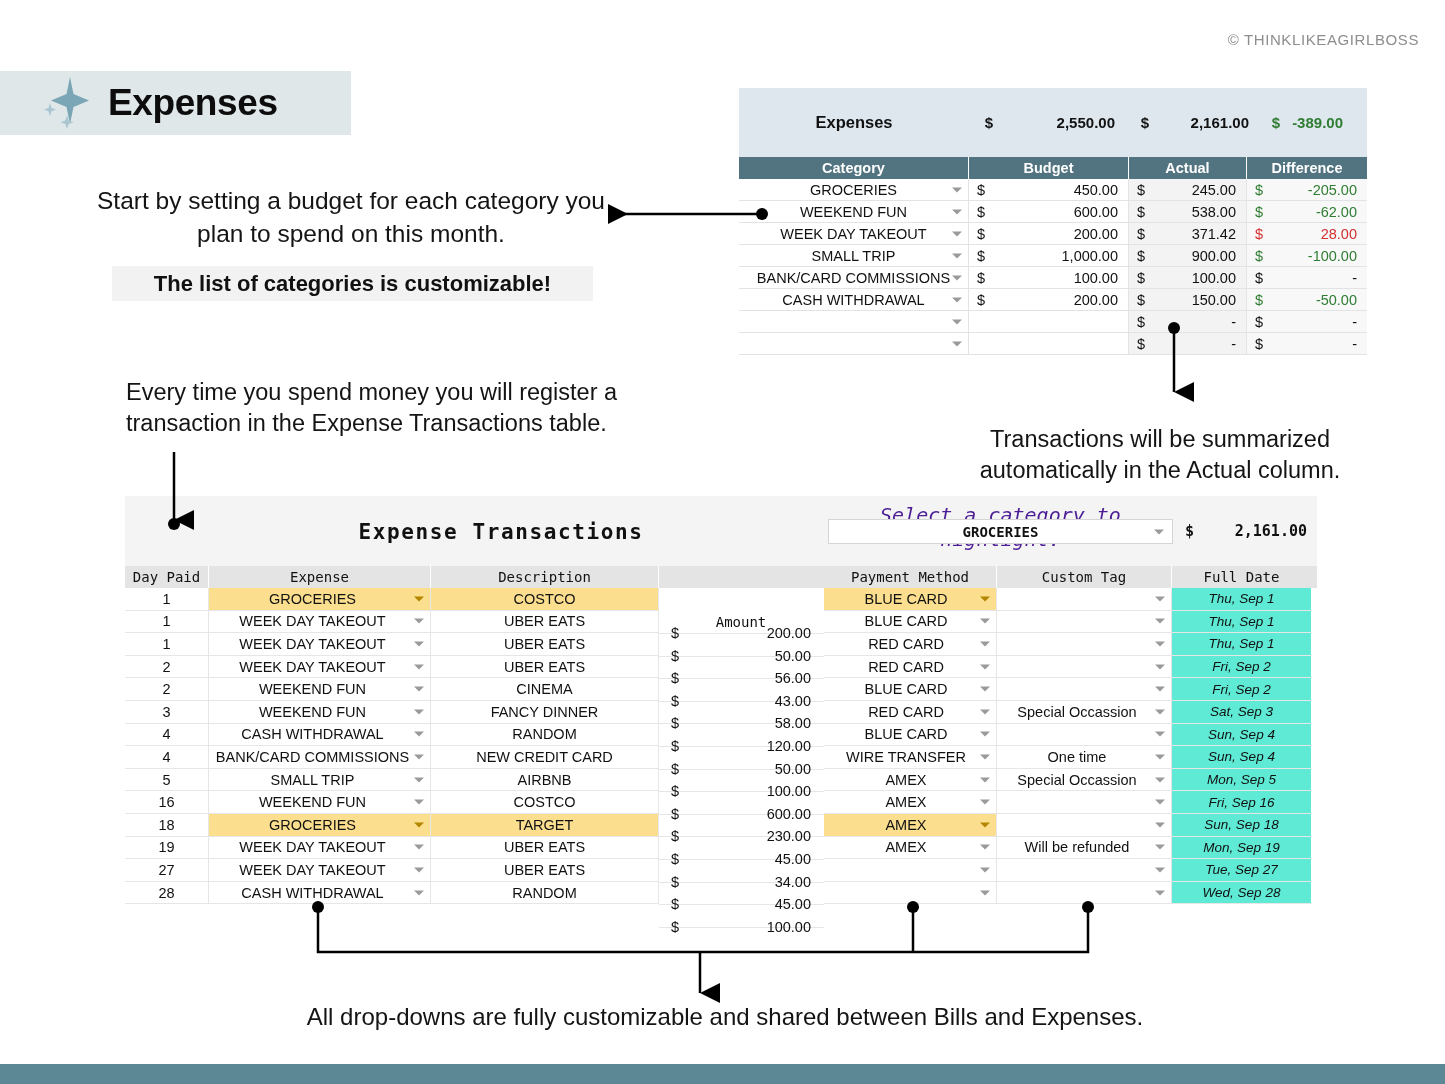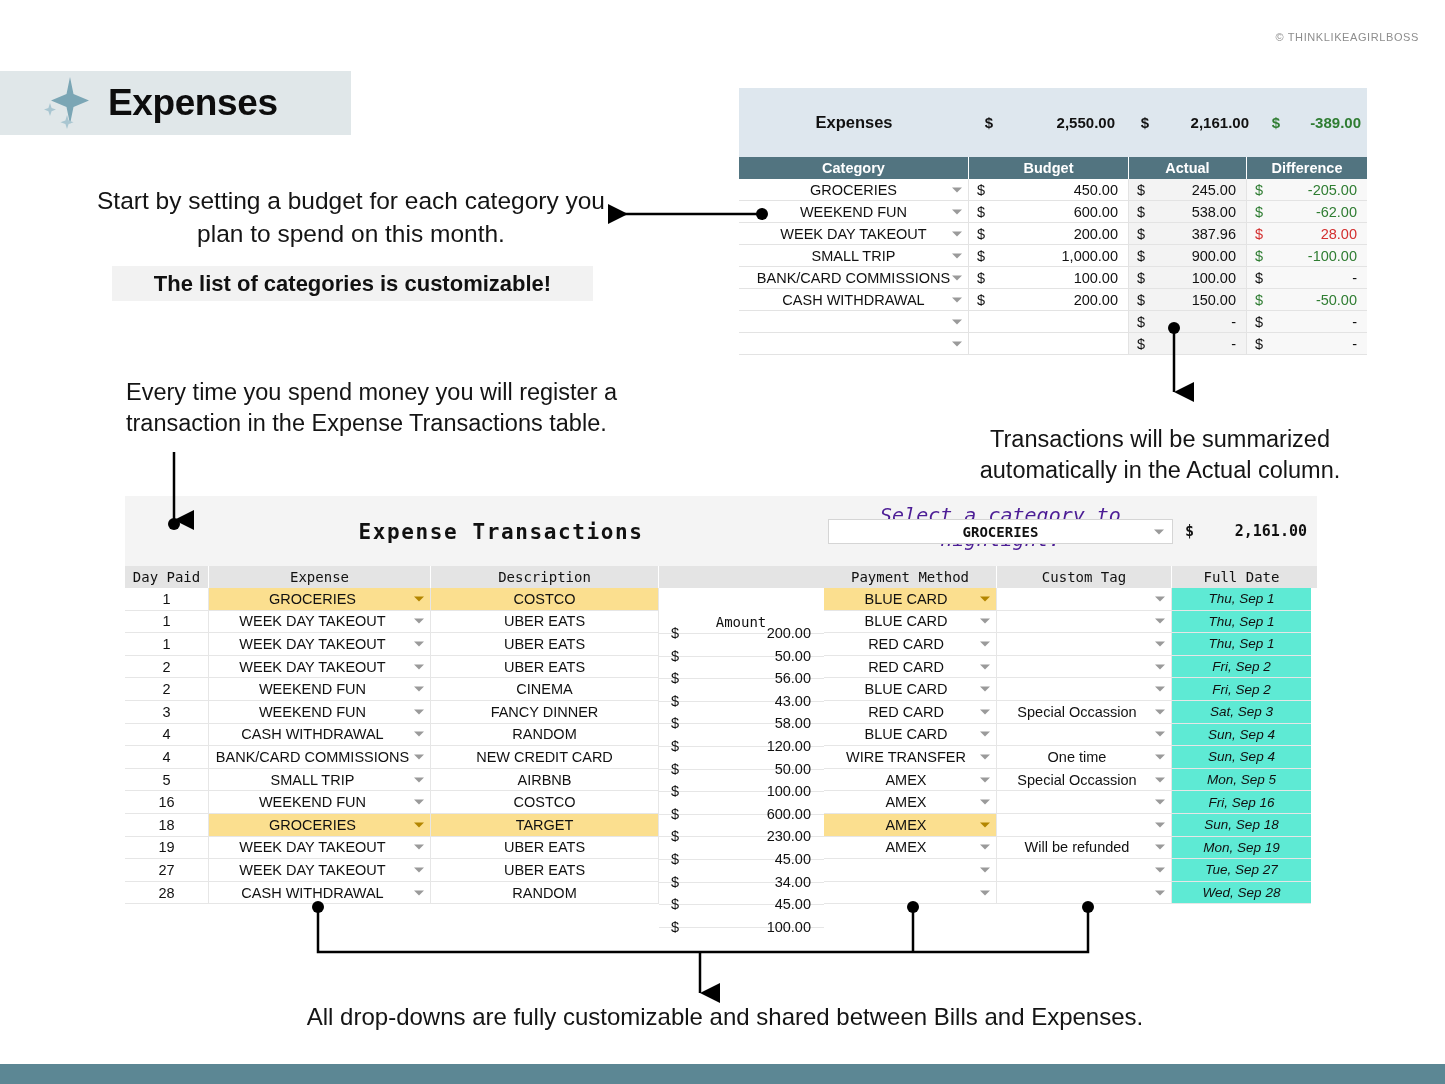--- a/index.html
+++ b/index.html
@@ -7,21 +7,21 @@
     width: 1445px; height: 1084px;
     background: #ffffff;
     font-family: "Liberation Sans", sans-serif;
     overflow: hidden;
   }
   .page { position: relative; width: 1445px; height: 1084px; }
 
   
   .copyright {
     position: absolute; top: 31px; right: 26px;
-    font-size: 11px; letter-spacing: .6px;
+    font-size: 15px; letter-spacing: .6px;
     color: #8d8d8d;
   }
 
   
   .title-banner {
     position: absolute; left: 0; top: 71px;
     width: 351px; height: 64px;
     background: #e0e7e9;
     display: flex; align-items: center;
   }
@@ -57,21 +57,21 @@
     background: #dee7ee; height: 69px;
     display: flex; align-items: center;
     font-weight: bold;
   }
   .bt-label { width: 230px; text-align: center; font-size: 16.5px; color: #111; }
   .bt-cur   { width: 40px; text-align: center; color: #111; font-size: 15px;}
   .bt-val   { width: 120px; text-align: right; padding-right: 14px; color: #111; font-size: 15px;}
   .bt-cur2  { width: 32px; text-align: center; color: #111; font-size: 15px;}
   .bt-val2  { width: 100px; text-align: right; padding-right: 12px; color: #111; font-size: 15px;}
   .bt-cur3  { width: 30px; text-align: center; color: #2f7d32; font-size: 15px;}
-  .bt-val3  { flex: 1; text-align: right; padding-right: 6px; color: #2f7d32; font-size: 15px;}
+  .bt-val3  { flex: 1; text-align: right; padding-right: 24px; color: #2f7d32; font-size: 15px;}
 
   .bhead {
     display: flex; background: #527480; color: #ffffff;
     height: 22px; align-items: center; font-size: 14.5px; font-weight: bold;
   }
   .bhead > div { text-align: center; border-right: 1px solid #ffffff; height: 22px; line-height: 22px; }
   .bcol-cat { width: 230px; }
   .bcol-bud { width: 160px; }
   .bcol-act { width: 118px; }
   .bcol-dif { width: 120px; border-right: none !important; }
@@ -272,21 +272,21 @@
           <div class="cat">
             <span class="lbl">WEEK DAY TAKEOUT</span>
             <span class="caret"></span>
           </div>
           <div class="bud">
             <span class="cur">$</span>
             <span class="num">200.00</span>
           </div>
           <div class="act">
             <span class="cur">$</span>
-            <span class="num">387.96</span>
+            <span class="num">371.42</span>
           </div>
           <div class="dif">
             <span class="cur pos">$</span>
             <span class="num pos">28.00</span>
           </div>
         </div>
         <div class="brow">
           <div class="cat">
             <span class="lbl">SMALL TRIP</span>
             <span class="caret"></span>

